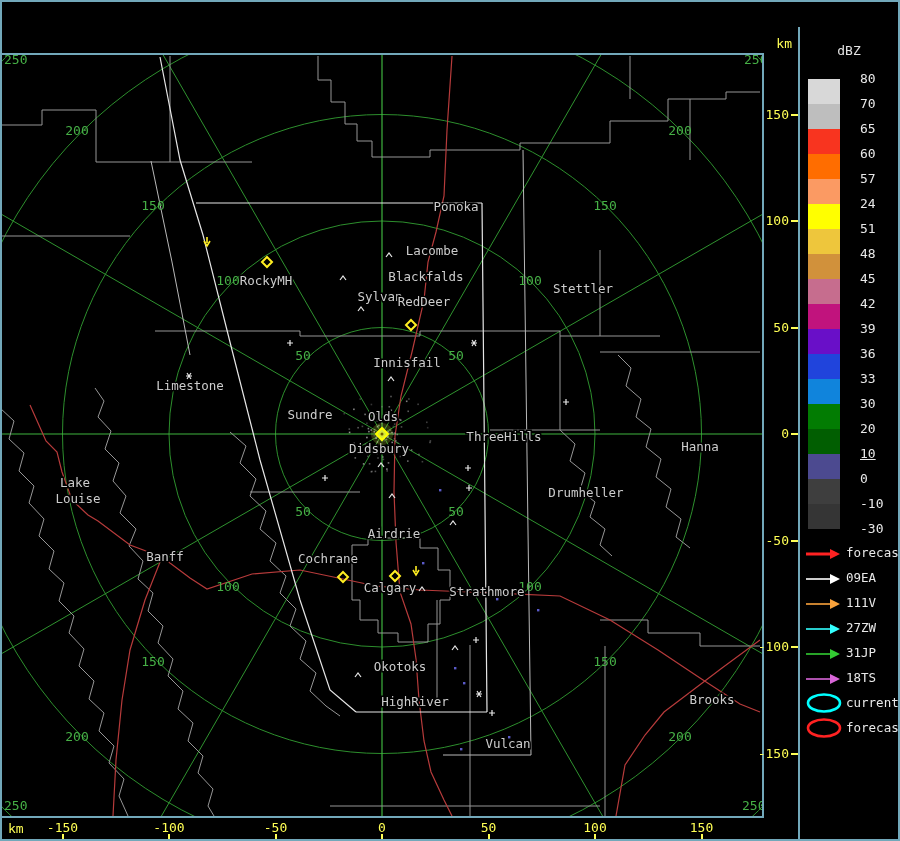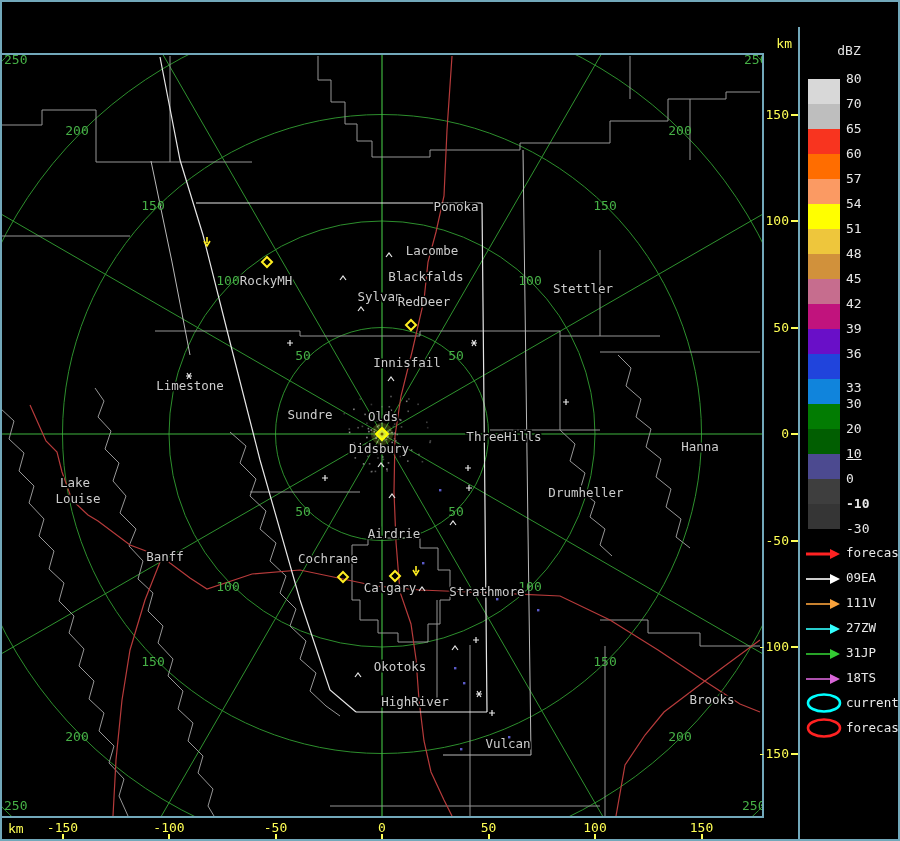--- a/index.html
+++ b/index.html
@@ -50,21 +50,21 @@
   .xtick-label{position:absolute; top:2px; width:48px; margin-left:-24px; text-align:center;
                color:#ffff55; font-size:13px;}
   .xtick-mark{position:absolute; top:16px; width:2px; height:6px; background:#ffff55;}
   .legend{
     position:absolute; left:796px; top:25px; width:100px; height:812px;
     border-left:2px solid #72a8ba; box-sizing:border-box; background:#000;
   }
   .legend .dbz{position:absolute; left:0; top:16px; width:98px; text-align:center;
                color:#e2e2e2; font-size:13px;}
   .swatch{position:absolute; left:8px; width:32px; height:25px;}
-  .swatch-label{position:absolute; left:46px; height:16px; line-height:16px;
+  .swatch-label{position:absolute; left:60px; height:16px; line-height:16px;
                 color:#e8e8e8; font-size:13px;}
   .vec-row-icon{position:absolute; left:4px; width:40px; height:14px;}
   .vec-row-label{position:absolute; left:46px; height:14px; line-height:14px;
                  color:#e8e8e8; font-size:12.5px; white-space:nowrap;}
   .ell-icon{position:absolute; left:2px; width:42px; height:22px;}
 </style>
 </head>
 <body>
 
 <div class="window" style="--ring: #2d8f2d; --radial: #2f932f; --cardinal: #3fb43f; --ringlab: #46b046; --county: #969696; --road: #b73b3b; --sector: #e6e6e6; --city: #cccccc; --marker: #ffee22; --axis: #ffff55; --frame: #72a8ba;">
@@ -394,33 +394,33 @@
         <div class="swatch" style="top: 377px; background: rgb(2, 124, 2);"></div>
         <div class="swatch" style="top: 402px; background: rgb(1, 94, 1);"></div>
         <div class="swatch" style="top: 427px; background: rgb(76, 74, 144);"></div>
         <div class="swatch" style="top: 452px; background: rgb(62, 62, 62);"></div>
         <div class="swatch" style="top: 477px; background: rgb(53, 53, 53);"></div>
         <div class="swatch-label" style="top: 44px;">80</div>
         <div class="swatch-label" style="top: 69px;">70</div>
         <div class="swatch-label" style="top: 94px;">65</div>
         <div class="swatch-label" style="top: 119px;">60</div>
         <div class="swatch-label" style="top: 144px;">57</div>
-        <div class="swatch-label" style="top: 169px;">54</div>
+        <div class="swatch-label" style="top: 169px;">24</div>
         <div class="swatch-label" style="top: 194px;">51</div>
         <div class="swatch-label" style="top: 219px;">48</div>
         <div class="swatch-label" style="top: 244px;">45</div>
         <div class="swatch-label" style="top: 269px;">42</div>
         <div class="swatch-label" style="top: 294px;">39</div>
         <div class="swatch-label" style="top: 319px;">36</div>
-        <div class="swatch-label" style="top: 344px; margin-top: 9px;">33</div>
+        <div class="swatch-label" style="top: 344px;">33</div>
         <div class="swatch-label" style="top: 369px;">30</div>
         <div class="swatch-label" style="top: 394px;">20</div>
         <div class="swatch-label" style="top: 419px; text-decoration: underline;">10</div>
         <div class="swatch-label" style="top: 444px;">0</div>
-        <div class="swatch-label" style="top: 469px; font-weight: bold;">-10</div>
+        <div class="swatch-label" style="top: 469px;">-10</div>
         <div class="swatch-label" style="top: 494px;">-30</div>
       </div>
     <div id="vectors">
         <div class="vec-row-icon" style="top: 519px;"><svg width="40" height="14">
             <line x1="2" y1="7" x2="30" y2="7" stroke="#ff2222" stroke-width="3"></line>
             <path d="M26,2 L36,7 L26,12 Z" fill="#ff2222"></path>
           </svg></div>
         <div class="vec-row-label" style="top: 519px;">forecast</div>
         <div class="vec-row-icon" style="top: 544px;"><svg width="40" height="14">
             <line x1="2" y1="7" x2="30" y2="7" stroke="#ffffff" stroke-width="1.6"></line>

